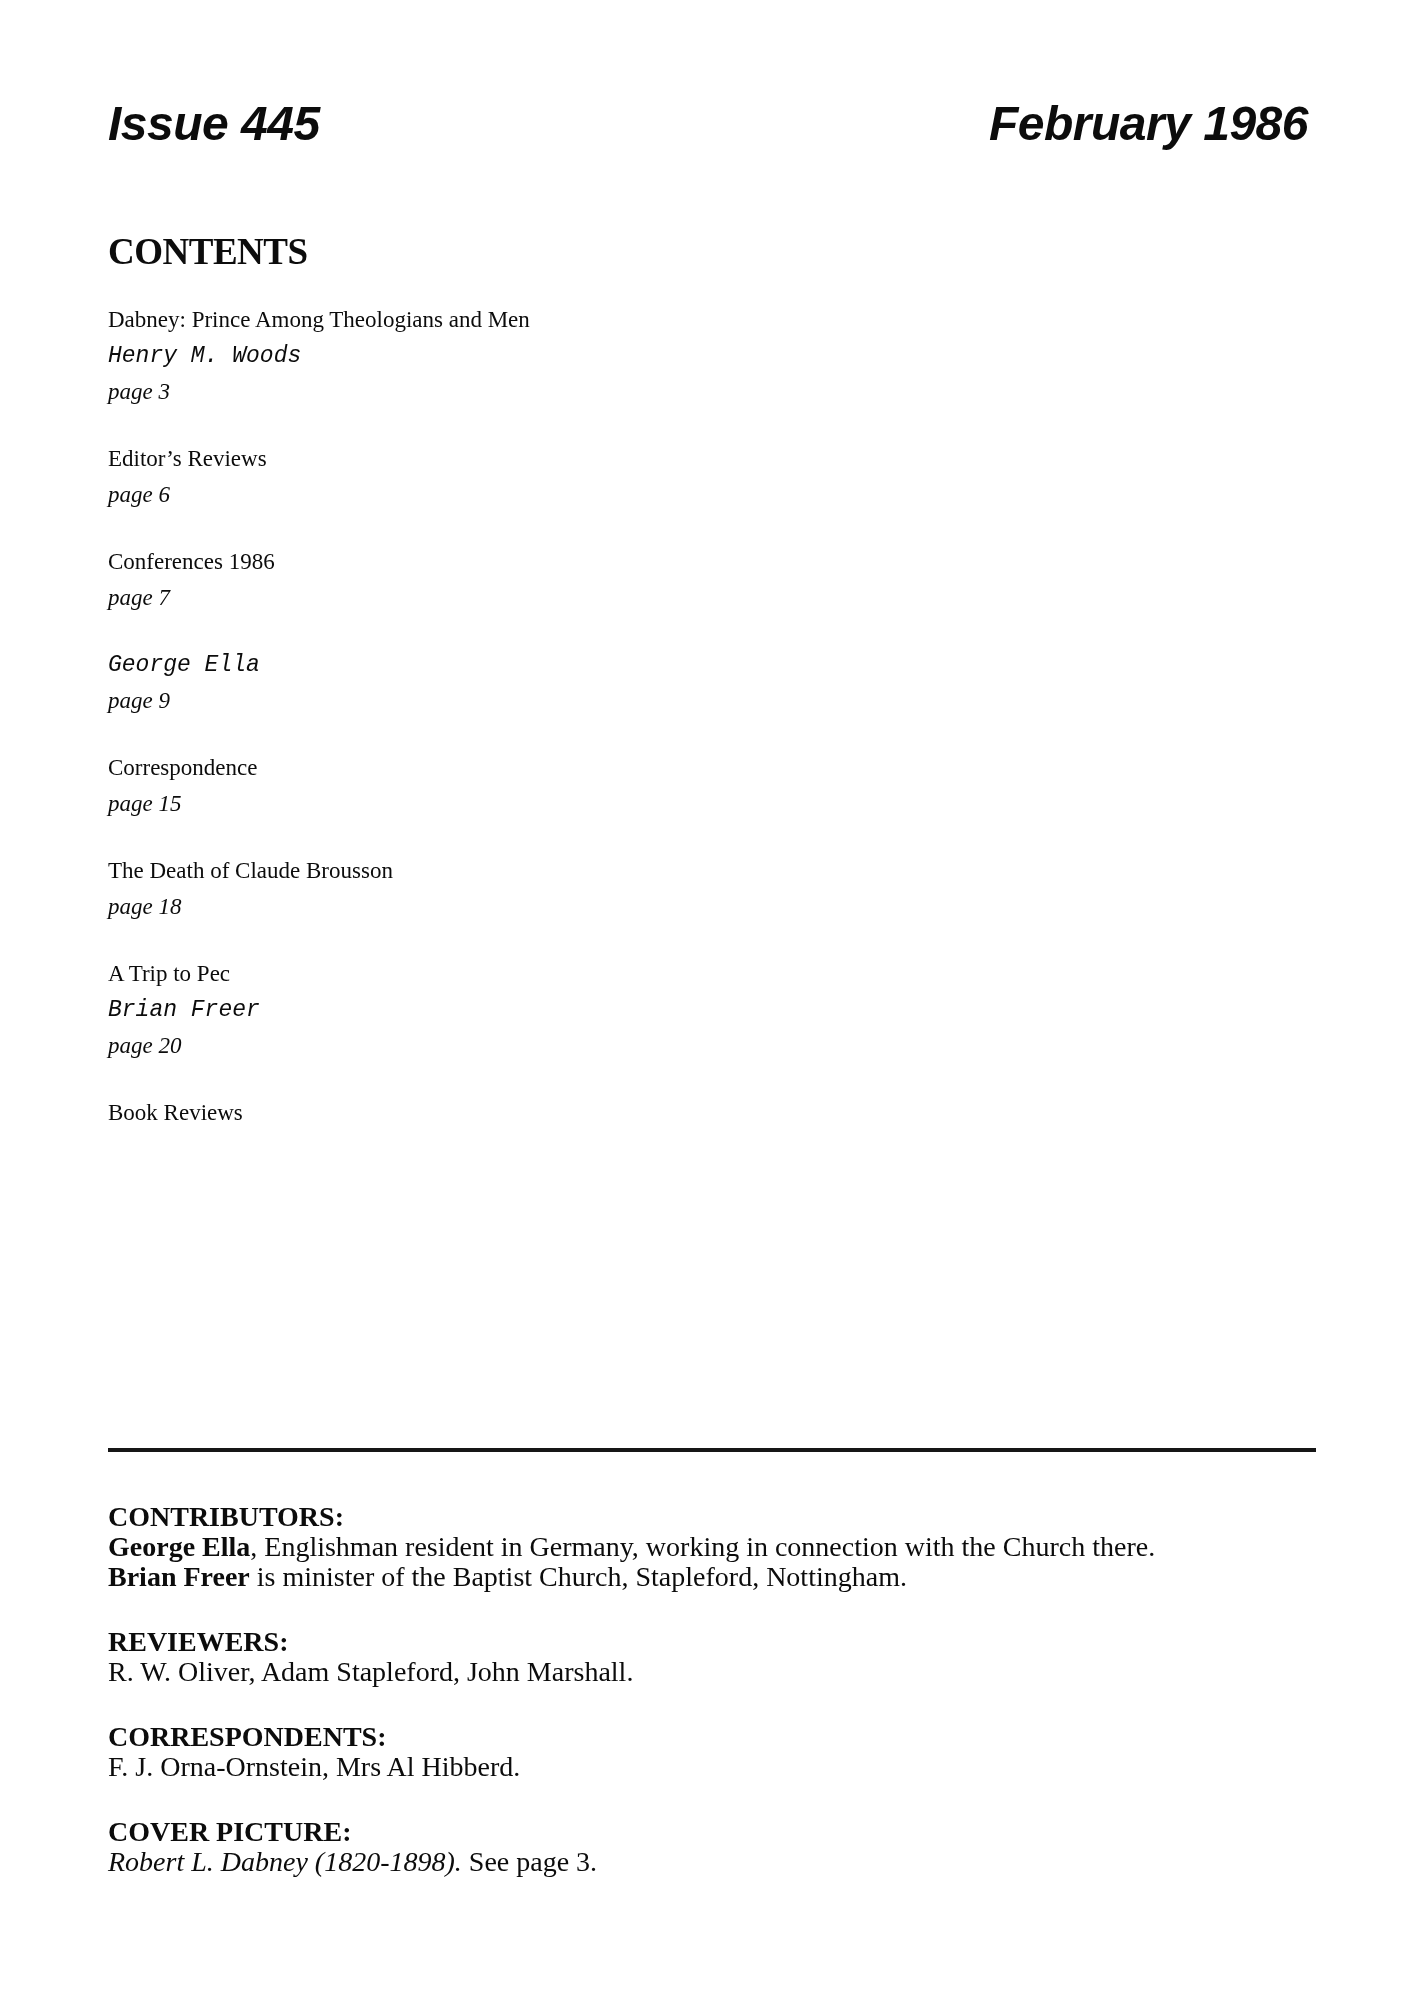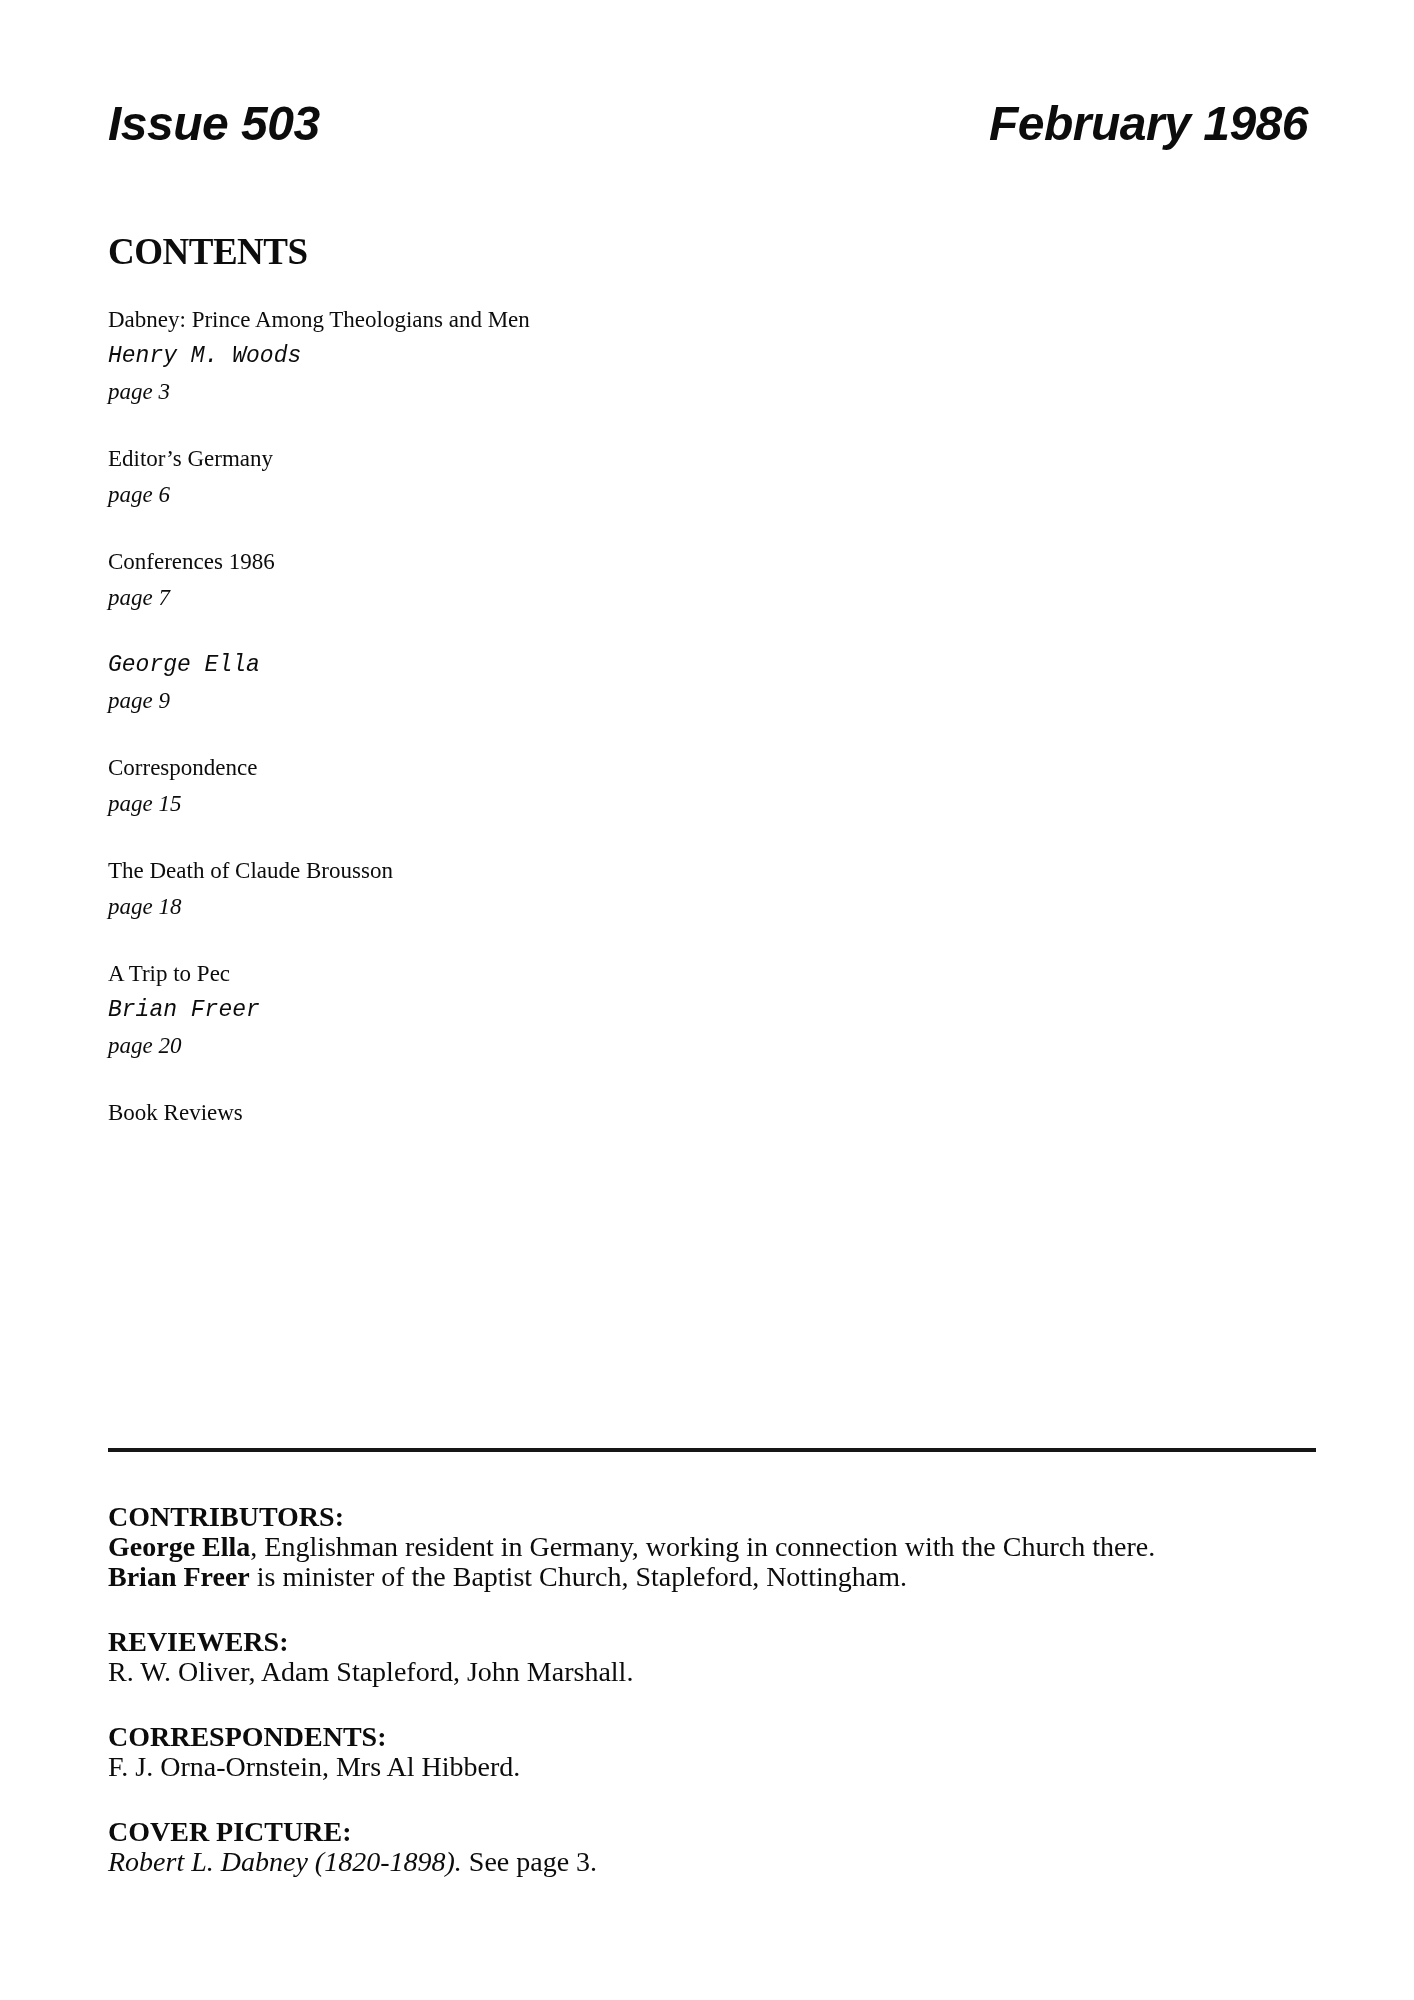--- a/index.html
+++ b/index.html
@@ -90,36 +90,36 @@
   .reviewers-section      { top: 1627px; }
   .correspondents-section { top: 1722px; }
   .cover-picture-section  { top: 1817px; }
 </style>
 </head>
 <body>
 
 <div class="page">
 
   <header class="masthead">
-    <span>Issue 503</span>
+    <span>Issue 445</span>
     <span>February 1986</span>
   </header>
 
   <h1 class="contents-heading">CONTENTS</h1>
 
   <main class="toc">
 
     <div class="toc-item">
       <div class="toc-title">Dabney: Prince Among Theologians and Men</div>
       <div class="toc-author">Henry M. Woods</div>
       <div class="toc-page">page 3</div>
     </div>
 
     <div class="toc-item">
-      <div class="toc-title">Editor’s Germany</div>
+      <div class="toc-title">Editor’s Reviews</div>
       <div class="toc-page">page 6</div>
     </div>
 
     <div class="toc-item">
       <div class="toc-title">Conferences 1986</div>
       <div class="toc-page">page 7</div>
     </div>
 
     <div class="toc-item">
       <div class="toc-author">George Ella</div>

